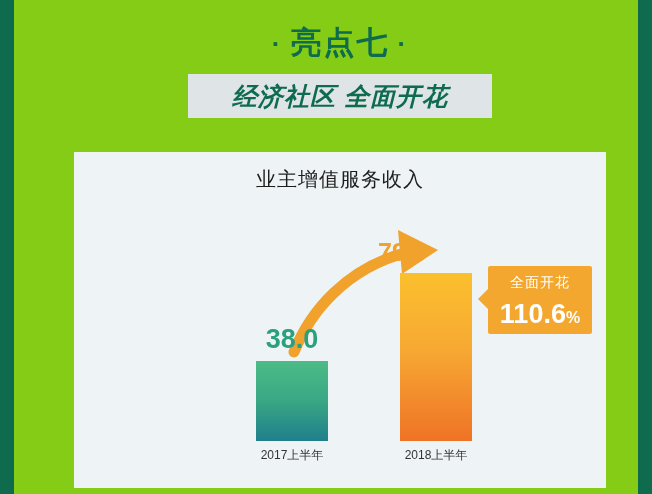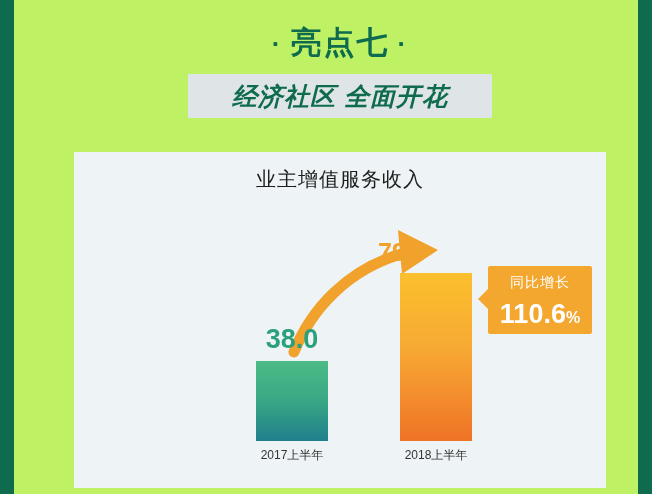--- a/index.html
+++ b/index.html
@@ -9,21 +9,21 @@
     font-family:"Liberation Sans","DejaVu Sans",sans-serif;
     overflow:hidden;
     position:relative;
   }
   .frame{
     position:absolute;left:0;top:0;width:652px;height:494px;
     box-sizing:border-box;
     border-left:14px solid #0e6b4e;
     border-right:14px solid #0e6b4e;
     border-top:0;border-bottom:0;
-    background:#bef264;
+    background:#84cc16;
   }
   .inner{
     position:absolute;left:14px;top:0;width:624px;height:494px;
   }
 
   
   .title-row{
     position:absolute;top:22px;left:0;width:624px;
     text-align:center;
     color:#0e6b4e;
@@ -163,21 +163,21 @@
       <div class="val1">38.0</div>
       <div class="bar1"></div>
       <div class="cat1">2017上半年</div>
 
       <div class="val2">79.9</div>
       <div class="bar2"></div>
       <div class="cat2">2018上半年</div>
 
       <div class="callout-tail"></div>
       <div class="callout">
-        <div class="callout-label">同比增长</div>
+        <div class="callout-label">全面开花</div>
         <div class="callout-value">
           <span>110.6</span><span class="pct">%</span>
         </div>
       </div>
 
     </div>
   </div>
 </div>
 
 </body></html>

